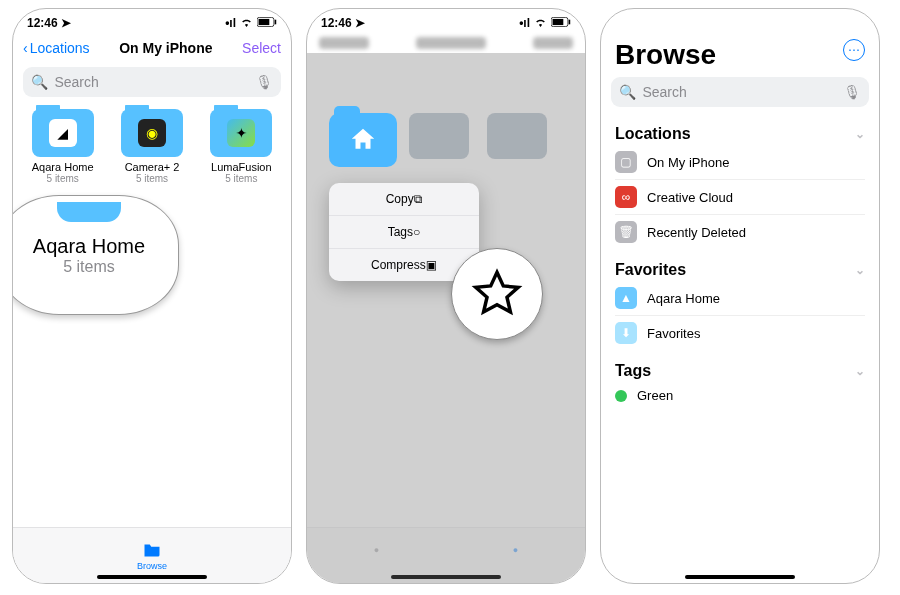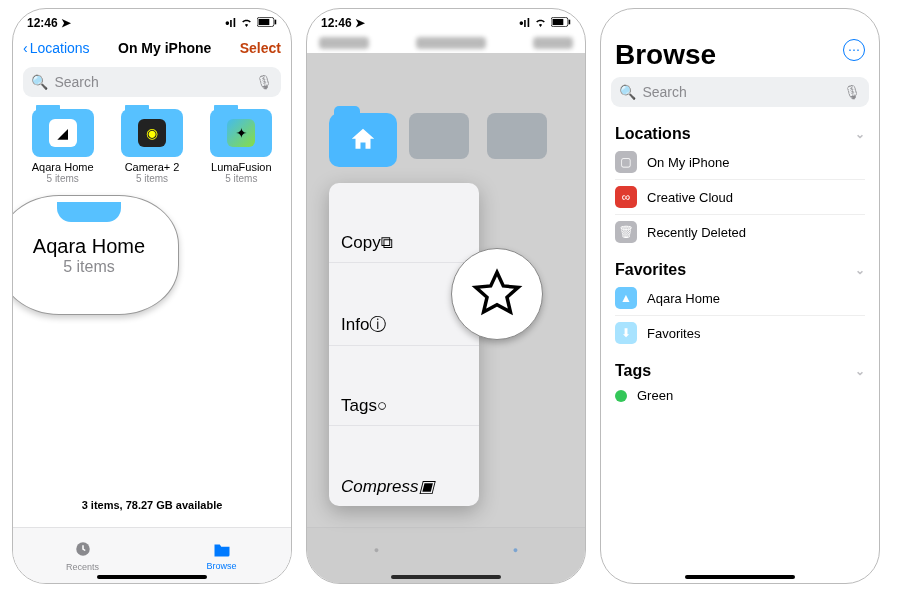--- a/index.html
+++ b/index.html
@@ -5,21 +5,21 @@
   * { box-sizing: border-box; margin: 0; padding: 0; font-family: -apple-system, "Helvetica Neue", Arial, sans-serif; }
   body { background: #fff; width: 900px; height: 595px; position: relative; overflow: hidden; }
   .stage { display: flex; gap: 14px; padding: 8px 12px; }
   .phone { width: 280px; height: 576px; border: 1px solid #bbb; border-radius: 34px; background: #fff; position: relative; overflow: hidden; display: flex; flex-direction: column; }
   .phone.dimmed > .screen-body::before { content:""; position:absolute; inset:0; background:rgba(120,120,120,0.35); z-index:2; pointer-events:none; }
   .statusbar { height: 24px; display:flex; justify-content:space-between; align-items:center; padding: 4px 14px 0 14px; font-size: 12px; font-weight: 600; }
   .status-icons { display:flex; gap:4px; align-items:center; }
   .navbar { display:flex; justify-content:space-between; align-items:center; padding: 4px 10px; font-size: 14px; height: 30px;}
   .navbar .back { color:#007aff; display:flex; align-items:center; gap:2px; }
   .navbar .title { font-weight:600; font-size:14px; }
-  .navbar .select { color:#c2410c;font-weight:bold; }
+  .navbar .select { color:#8b5cf6; }
   .searchbar { margin: 4px 10px 8px 10px; background:#eef0f2; border-radius: 9px; height: 30px; display:flex; align-items:center; padding: 0 8px; color:#8a8a8e; font-size: 14px; gap:6px; }
   .searchbar .mic { margin-left:auto; }
   .screen-body { position: relative; flex:1; overflow:hidden; }
   .folders { display:flex; gap: 18px; padding: 4px 14px; }
   .folder { display:flex; flex-direction:column; align-items:center; width: 72px; font-size:11px; }
   .folder-icon { width: 62px; height: 48px; border-radius: 8px; background:#57c1ff; position:relative; margin-bottom:4px; display:flex; align-items:center; justify-content:center; }
   .folder-icon::before { content:""; position:absolute; top:-6px; left:4px; width:24px; height:10px; background:inherit; border-radius: 4px 4px 0 0; }
   .folder-inner { width:28px; height:28px; border-radius:6px; background:#fff; display:flex; align-items:center; justify-content:center; font-size:14px; }
   .folder-name { font-size:11px; text-align:center; line-height:1.1; }
   .folder-sub { font-size:10px; color:#8a8a8e; }
@@ -33,22 +33,22 @@
   .callout1 { position:absolute; top: 90px; left: -14px; width: 180px; height: 120px; background:#fff; border:1px solid #999; border-radius: 60px/50px; box-shadow: 0 3px 6px rgba(0,0,0,0.2); display:flex; flex-direction:column; align-items:center; justify-content:center; z-index:5; }
   .callout1 .big { font-size:20px; font-weight:400; }
   .callout1 .sub { font-size:16px; color:#8a8a8e; }
   .callout1 .peek { position:absolute; top:6px; left:50%; transform:translateX(-50%); width:64px; height:20px; background:#57c1ff; border-radius: 0 0 14px 14px; }
 
   
   .ctxfolder { position:absolute; top: 60px; left: 22px; width:68px; height:54px; background:#4bb8ff; border-radius:10px; display:flex; align-items:center; justify-content:center; z-index:4; }
   .ctxfolder::before { content:""; position:absolute; top:-7px; left:5px; width:26px; height:11px; background:inherit; border-radius:5px 5px 0 0; }
   .ctxfolder svg { width:30px; height:30px; }
   .ctxmenu { position:absolute; top: 130px; left: 22px; width: 150px; background:#f3f3f5; border-radius:10px; z-index:4; box-shadow:0 6px 20px rgba(0,0,0,0.25); overflow:hidden; }
-  .ctxmenu .row { display:flex; justify-content:flex-start; align-items:center; padding:9px 12px; font-size:17px; border-bottom:1px solid #e2e2e6;margin-top:41px; }
-  .ctxmenu .row:last-child { border-bottom:none;font-style:italic; }
+  .ctxmenu .row { display:flex; justify-content:center; align-items:center; padding:9px 12px; font-size:12px; border-bottom:1px solid #e2e2e6; }
+  .ctxmenu .row:last-child { border-bottom:none; }
   .callout2 { position:absolute; top: 195px; left: 144px; width:92px; height:92px; border-radius:50%; background:#fff; border:1px solid #888; box-shadow:0 3px 6px rgba(0,0,0,0.25); display:flex; align-items:center; justify-content:center; z-index:6; }
   .arrow { position:absolute; top: 254px; left: 200px; width: 120px; height: 30px; z-index:7; }
 
   
   .browse-title { font-size:28px; font-weight:700; padding: 6px 14px 2px 14px; }
   .more-btn { position:absolute; top: 30px; right: 14px; width:22px; height:22px; border:1.5px solid #007aff; border-radius:50%; color:#007aff; display:flex; align-items:center; justify-content:center; font-size:12px; }
   .section { padding: 2px 14px; }
   .section-h { display:flex; justify-content:space-between; align-items:center; font-size:16px; font-weight:700; padding: 8px 0 2px 0; }
   .section-h .chev { color:#c0c0c4; font-size:12px; }
   .li { display:flex; align-items:center; gap:10px; padding:6px 0; font-size:13px; border-bottom:1px solid #eee; }
@@ -123,29 +123,21 @@
           <div class="folder-sub">5 items</div>
         </div>
       </div>
 
       <div class="callout1">
         <div class="peek"></div>
         <div class="big">Aqara Home</div>
         <div class="sub">5 items</div>
       </div>
 
-      <div class="footer-line">3 items, 78.27 GB available</div>
       <div class="tabbar">
-        <div class="tab">
-          <span><svg width="18" height="18" viewBox="0 0 24 24">
-                <circle cx="12" cy="12" r="9" fill="#8a8a8e"></circle>
-                <path d="M12 7v5l3 2" stroke="#fff" stroke-width="2" fill="none"></path>
-              </svg></span>
-          <span>Recents</span>
-        </div>
         <div class="tab active">
           <span><svg width="18" height="16" viewBox="0 0 24 20">
                 <path d="M2 4h7l2 3h11v11a2 2 0 0 1-2 2H2z" fill="#007aff"></path>
               </svg></span>
           <span>Browse</span>
         </div>
       </div>
       <div class="home-ind"></div>
     </div>
   </div>
@@ -178,24 +170,20 @@
       </div>
       <div class="ctxfolder">
         <svg viewBox="0 0 24 24">
             <path d="M12 3l9 8h-3v8h-4v-5h-4v5H6v-8H3z" fill="#fff"></path>
           </svg>
       </div>
       <div class="ctxmenu">
         <div class="row">
             <span>Copy</span>
             <span>⧉</span>
-          </div>
-        <div class="row">
-            <span>Info</span>
-            <span>ⓘ</span>
           </div>
         <div class="row">
             <span>Tags</span>
             <span>○</span>
           </div>
         <div class="row">
             <span>Compress</span>
             <span>▣</span>
           </div>
       </div>

